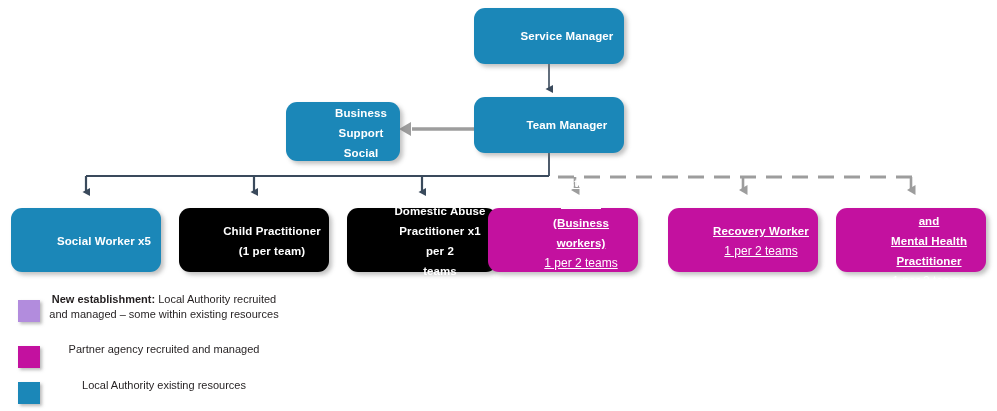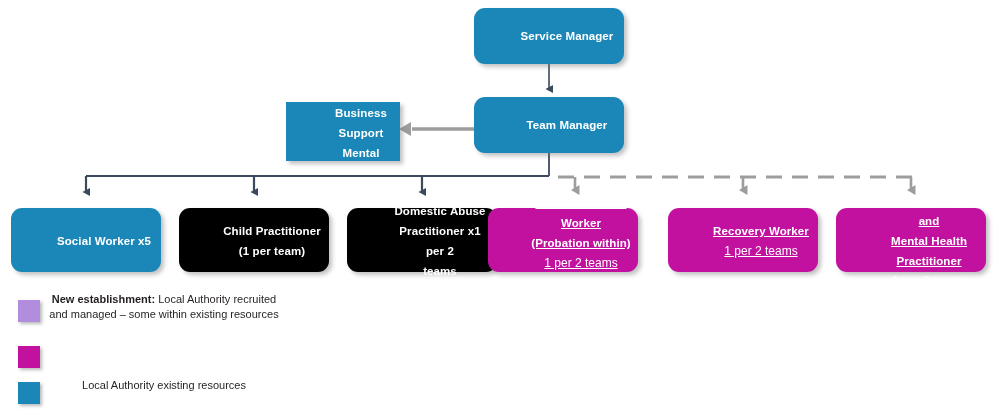--- a/index.html
+++ b/index.html
@@ -40,21 +40,21 @@
     z-index: 3;
     padding-left: 36px;
   }
   .node .txt {
     display: block;
     width: 100%;
     padding: 0 6px;
     box-sizing: border-box;
   }
   .rounded { border-radius: 11px; }
-  .square  { border-radius: 0; }
+  .square  { border-radius: 11px; }
 
   .fill-blue    { background: #1b87b8; }
   .fill-purple  { background: #000000; }
   .fill-magenta { background: #c3119f; text-decoration: underline; }
 
   .ln-bold {
     font-weight: bold;
     font-size: 11.5px;
     letter-spacing: 0.1px;
   }
@@ -158,21 +158,21 @@
     <span class="txt ln-bold">Service Manager</span>
   </div>
 
   <div class="node rounded fill-blue" id="node-team-manager">
     <span class="txt ln-bold">Team Manager</span>
   </div>
 
   <div class="node square fill-blue" id="node-business-support">
     <span class="txt">
       <span class="ln-bold">Business Support</span><br>
-      <span class="ln-bold">Mental</span>
+      <span class="ln-bold">Social</span>
     </span>
   </div>
 
   <div class="node rounded fill-blue row-node" id="node-social-worker">
     <span class="txt">
       <span class="ln-bold">Social Worker x5</span>
     </span>
   </div>
 
   <div class="node rounded fill-purple row-node" id="node-child-practitioner">
@@ -186,21 +186,21 @@
     <span class="txt">
       <span class="ln-bold">Domestic Abuse</span><br>
       <span class="ln-bold">Practitioner x1 per 2</span><br>
       <span class="ln-bold">teams</span>
     </span>
   </div>
 
   <div class="node rounded fill-magenta row-node" id="node-da-worker">
     <span class="txt">
       <span class="ln-bold">Domestic Abuse Worker</span><br>
-      <span class="ln-bold">(Probation within)</span><br>
+      <span class="ln-bold">(Business workers)</span><br>
       <span class="ln-reg">1 per 2 teams</span>
     </span>
   </div>
 
   <div class="node rounded fill-magenta row-node" id="node-recovery-worker">
     <span class="txt">
       <span class="ln-bold">Recovery Worker</span><br>
       <span class="ln-reg">1 per 2 teams</span>
     </span>
   </div>
@@ -215,20 +215,23 @@
   </div>
 
   <div id="legend">
 
     <div class="legend-swatch" id="legend-swatch-new" style="background: rgb(178, 140, 221);"></div>
     <div class="legend-text" id="legend-text-new">
       <span class="legend-strong">New establishment:</span><span> Local Authority recruited and managed – some within existing resources</span>
     </div>
 
     <div class="legend-swatch" id="legend-swatch-partner" style="background: rgb(195, 17, 159);"></div>
+    <div class="legend-text" id="legend-text-partner">
+      <span>Partner agency recruited and managed</span>
+    </div>
 
     <div class="legend-swatch" id="legend-swatch-existing" style="background: rgb(27, 135, 184);"></div>
     <div class="legend-text" id="legend-text-existing">
       <span>Local Authority existing resources</span>
     </div>
 
   </div>
 
 </div>
 

